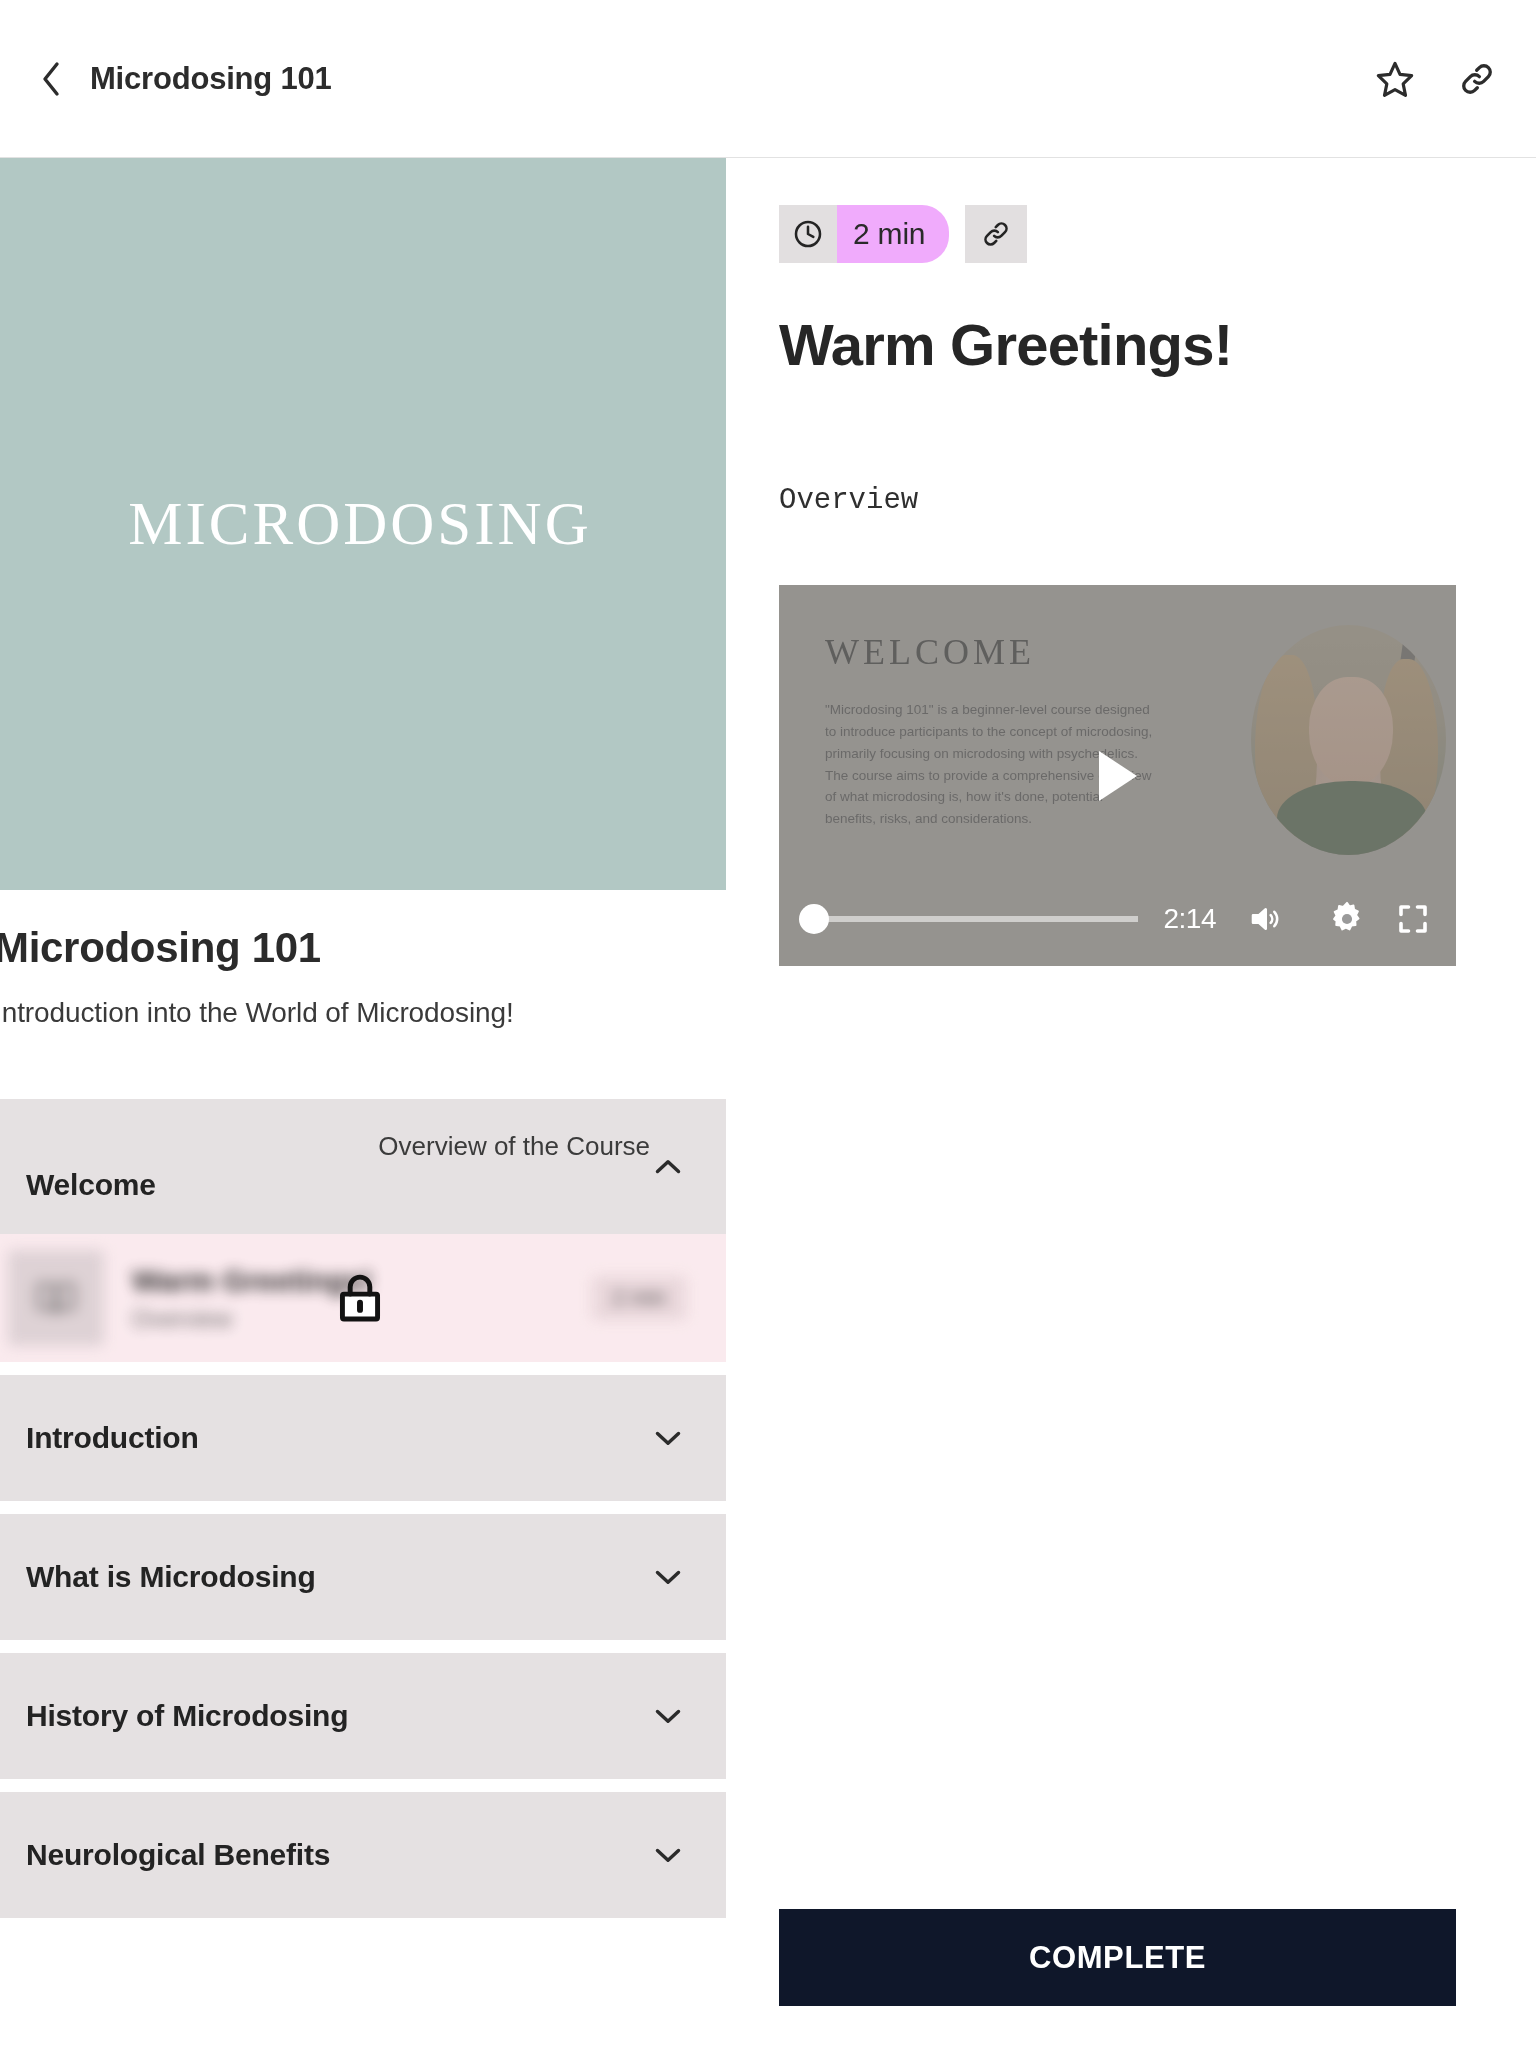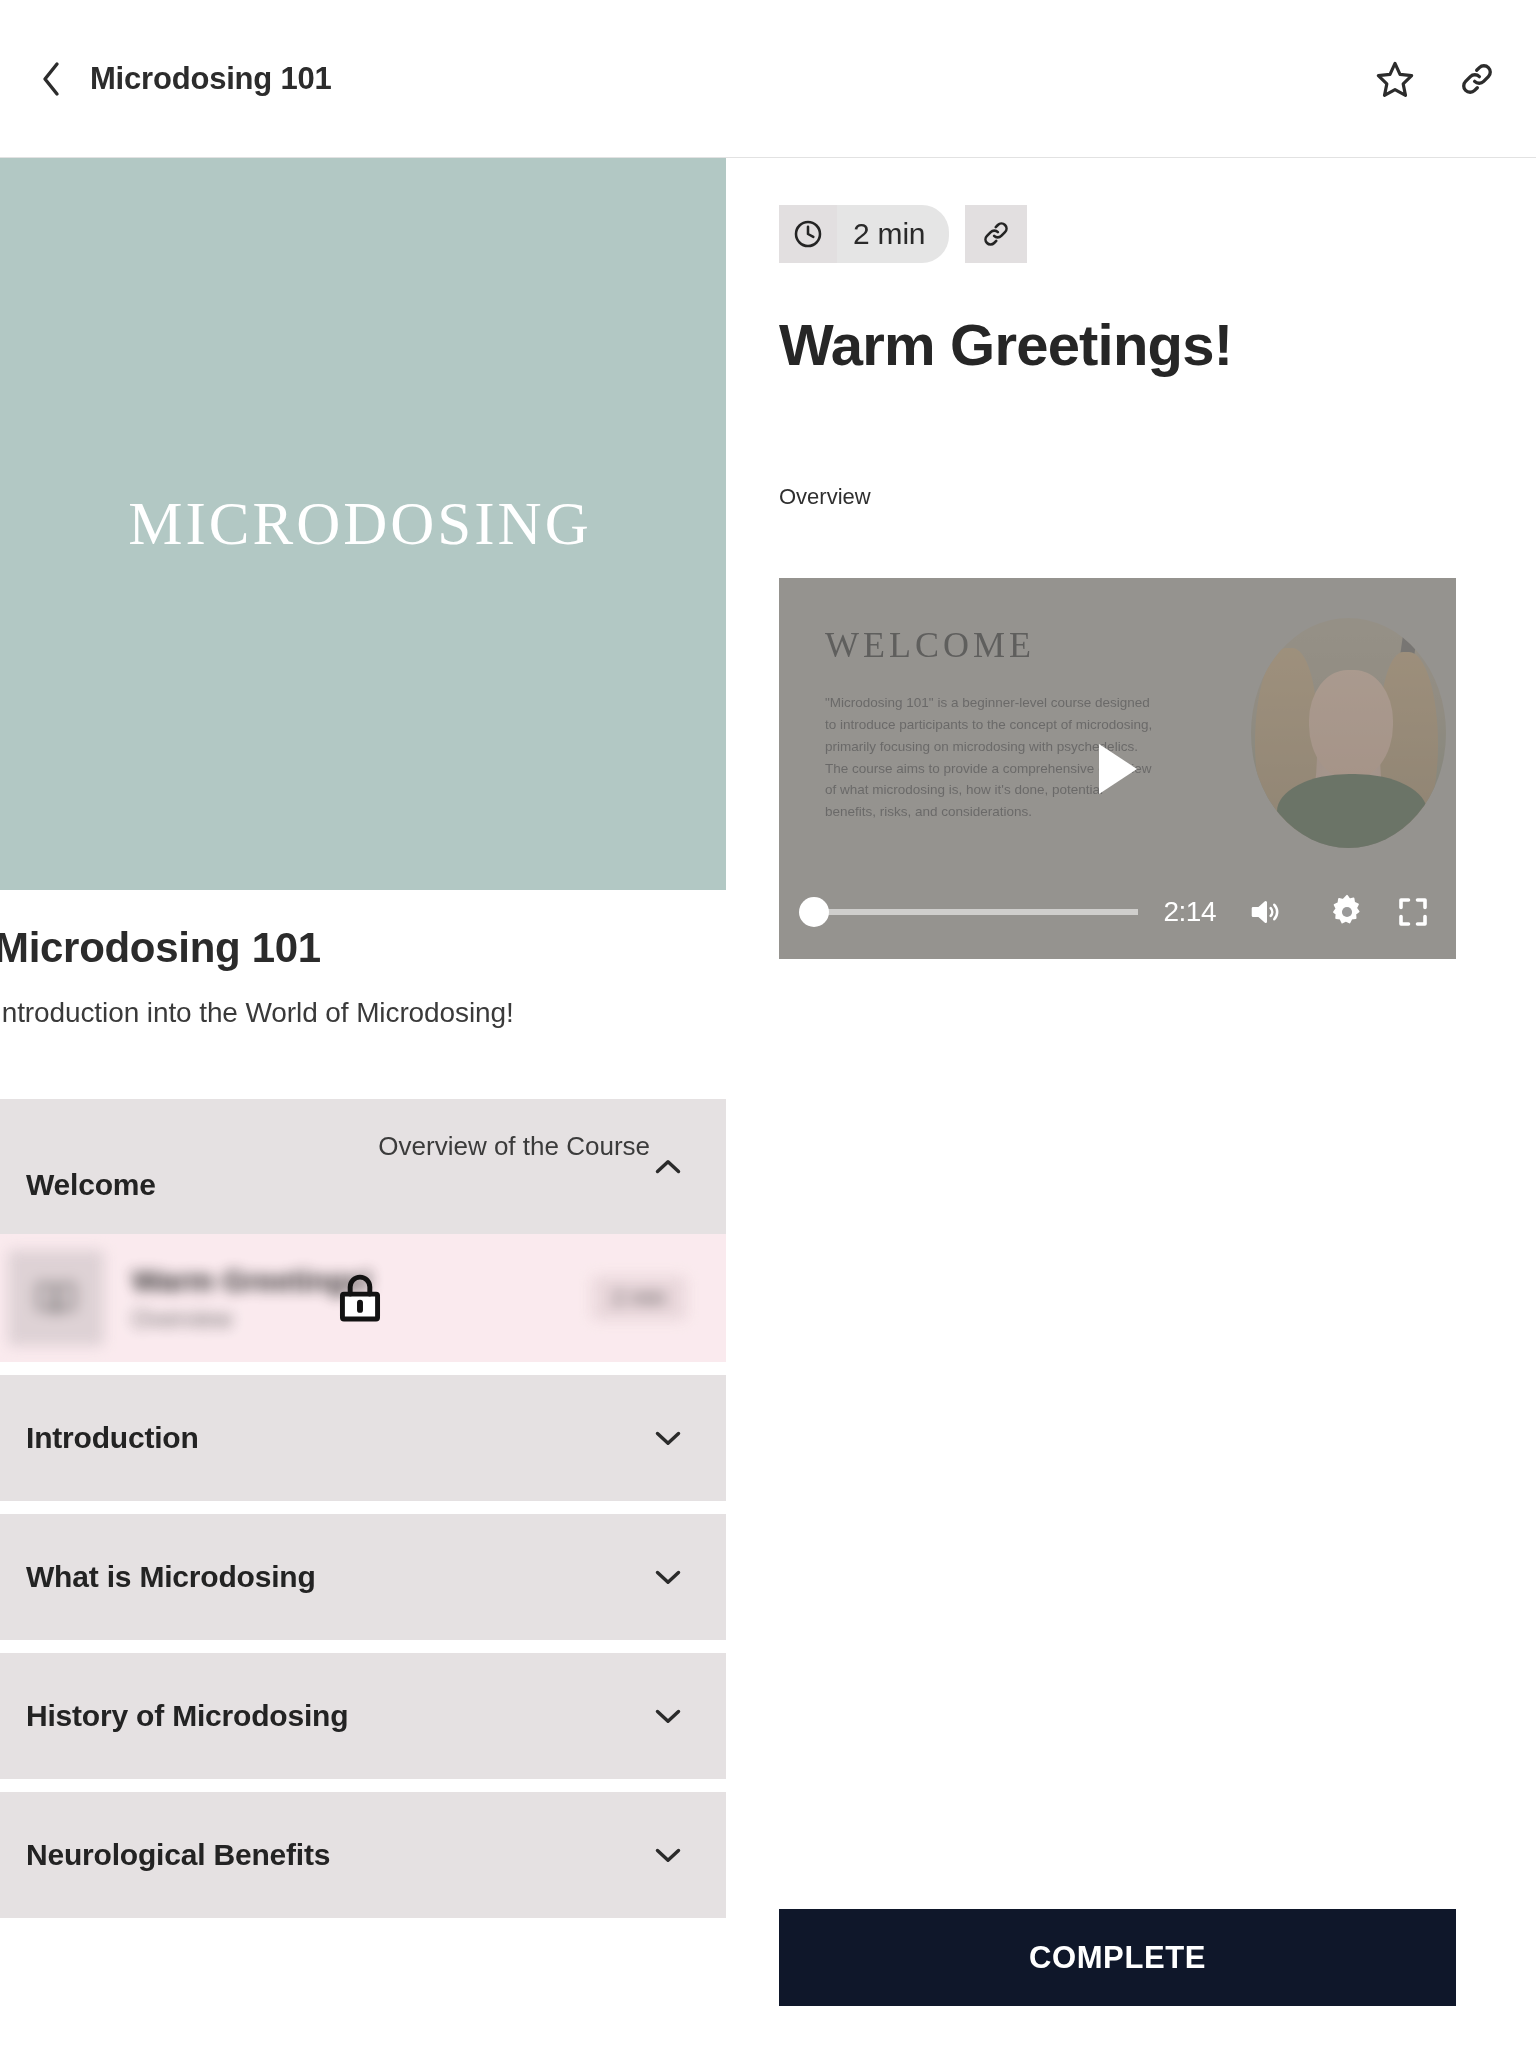--- a/index.html
+++ b/index.html
@@ -183,21 +183,21 @@
     flex: 1;
     padding: 47px 52px 0 53px;
     position: relative;
     height: 1889px;
   }
 
   .chips { display: flex; align-items: center; gap: 16px; }
   .chip-duration {
     display: flex;
     align-items: center;
-    background: #e5e5e5;
+    background: #f0abfc;
     height: 58px;
     padding-right: 24px;
     border-radius: 27px;
   }
   .chip-icon-box {
     width: 58px; height: 58px;
     background: #e2dfe0;
     display: flex; align-items: center; justify-content: center;
   }
   .chip-text {
@@ -214,22 +214,22 @@
   }
 
   .lesson-heading {
     font-size: 58px;
     font-weight: bold;
     color: #262626;
     margin-top: 48px;
     letter-spacing: -0.8px;
   }
   .lesson-section-label {
-    font-size: 22px;
-    font-family: Liberation Sans, sans-serif;
+    font-size: 29px;
+    font-family: Liberation Mono, monospace;
     color: #2f2f2f;
     margin-top: 106px;
   }
 
   
   .video {
     margin-top: 68px;
     width: 677px;
     height: 381px;
     position: relative;

